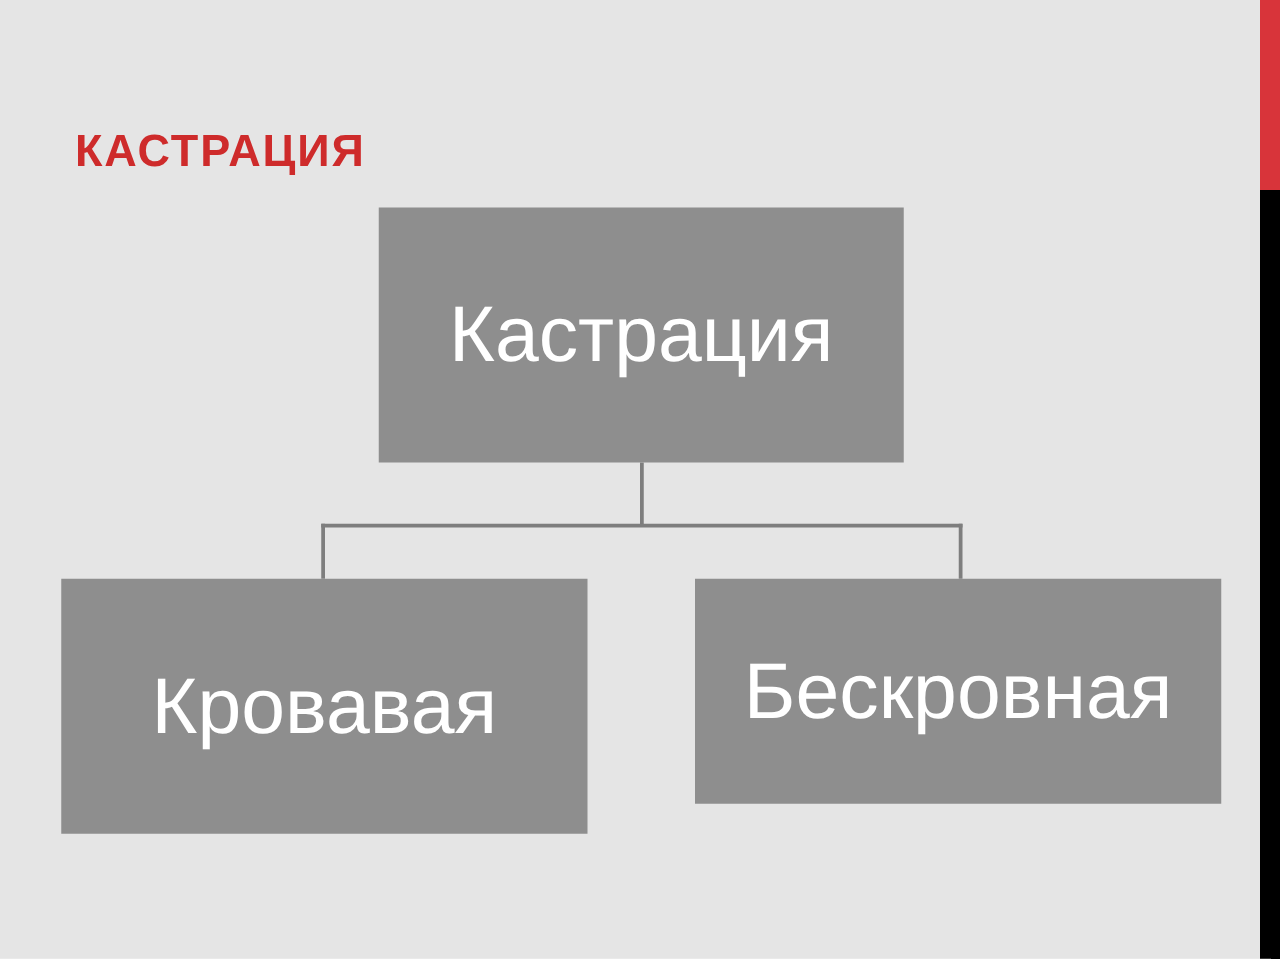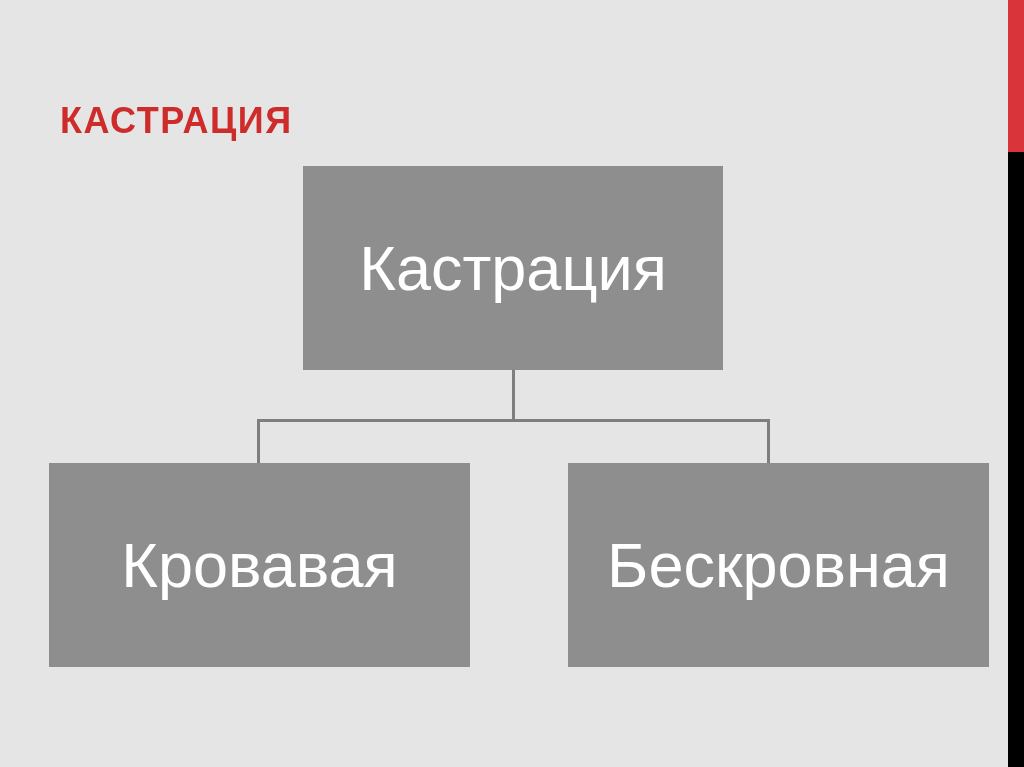--- a/index.html
+++ b/index.html
@@ -90,24 +90,24 @@
   .node-left {
     left: 49px;
     top: 463px;
     width: 421px;
     height: 204px;
     font-size: 63px;
     text-align: center;
   }
 
   .node-right {
-    left: 568px;
+    left: 556px;
     top: 463px;
     width: 421px;
-    height: 204px;
+    height: 180px;
     font-size: 63px;
   }
 
   
   .conn {
     position: absolute;
     background: #7E7E7E;
   }
   .conn-stem {
     left: 512px;

